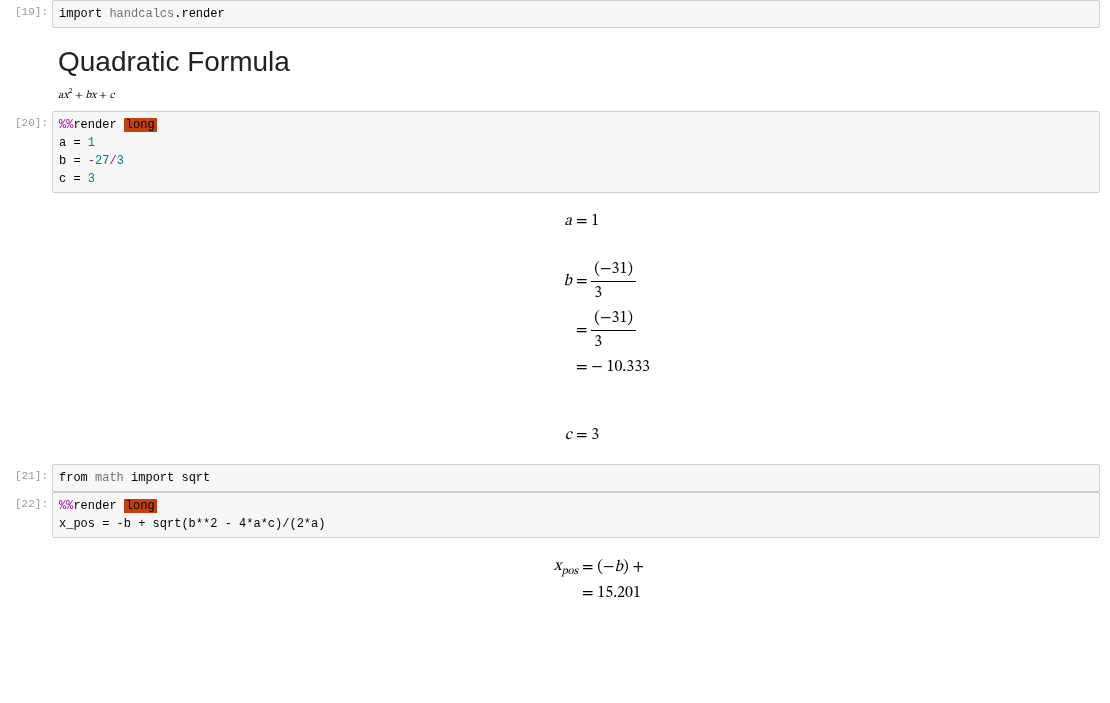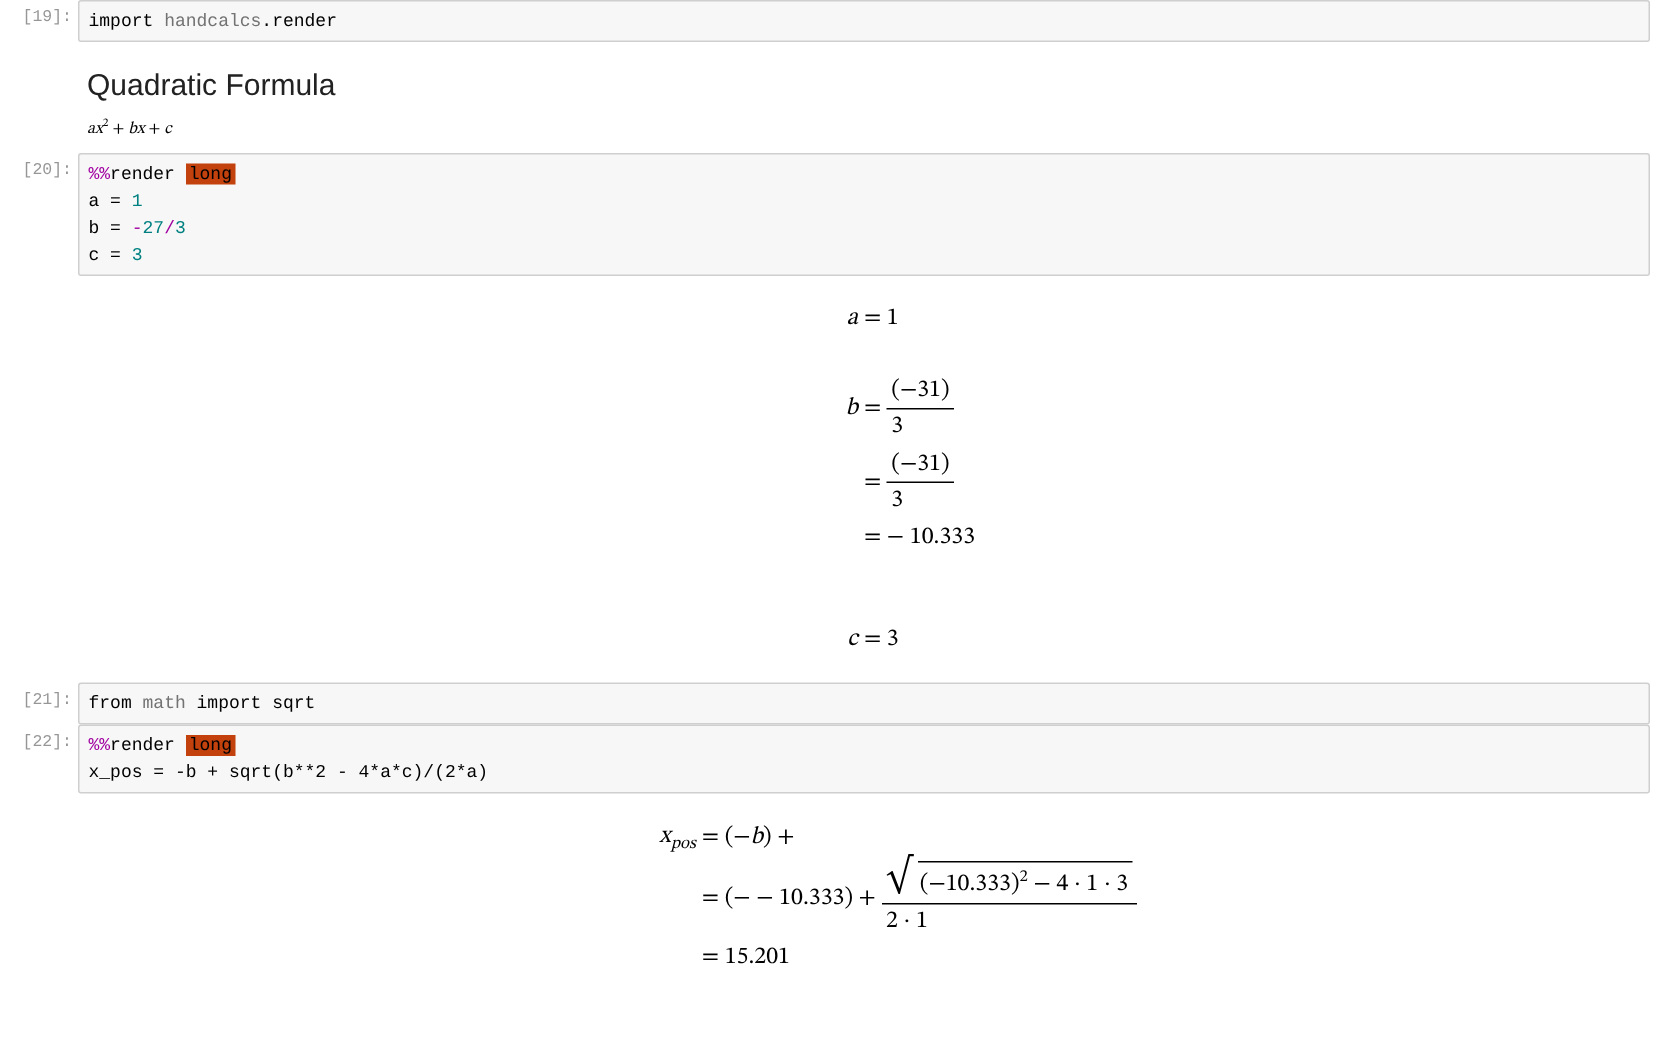--- a/index.html
+++ b/index.html
@@ -42,21 +42,21 @@
   .markdown-area {
     flex: 1;
     padding: 8px 6px 8px 6px;
   }
   .output-area {
     flex: 1;
     padding: 8px 6px;
     text-align: center;
   }
   h1.md-title {
-    font-size: 20px;
+    font-size: 28px;
     font-weight: 500;
     margin: 10px 0 8px 0;
     color: #222;
   }
   .math-inline {
     font-family: "Cambria Math","STIX Two Math","Latin Modern Math","Times New Roman",serif;
     font-size: 11px;
     font-style: italic;
   }
   .math-block {
@@ -224,37 +224,20 @@
       <div class="align-wrap">
         <div class="align-row">
           <span class="align-left">
             <span style="font-style:italic">x</span><span class="sub">pos</span>
           </span>
           <span class="align-right">
             <span class="upright"> = </span><span class="upright">(−</span><span style="font-style:italic">b</span><span class="upright">) + </span>
           </span>
         </div>
 
-        <div class="align-row">
-          <span class="align-left"></span>
-          <span class="align-right">
-            <span class="upright">= </span><span class="upright">(− − 10.333) + </span>
-            <span class="frac">
-              <span class="num">
-                <span class="sqrt">
-                  <span class="radical">√</span>
-                  <span class="radicand">
-                    <span class="upright">(−10.333)</span><sup class="upright">2</sup><span class="upright"> − 4 · 1 · 3</span>
-                  </span>
-                </span>
-              </span>
-              <span class="den upright">2 · 1</span>
-            </span>
-          </span>
-        </div>
 
         <div class="align-row">
           <span class="align-left"></span>
           <span class="align-right">
             <span class="upright">= </span><span class="upright">15.201</span>
           </span>
         </div>
       </div>
     </div>
   </div>

